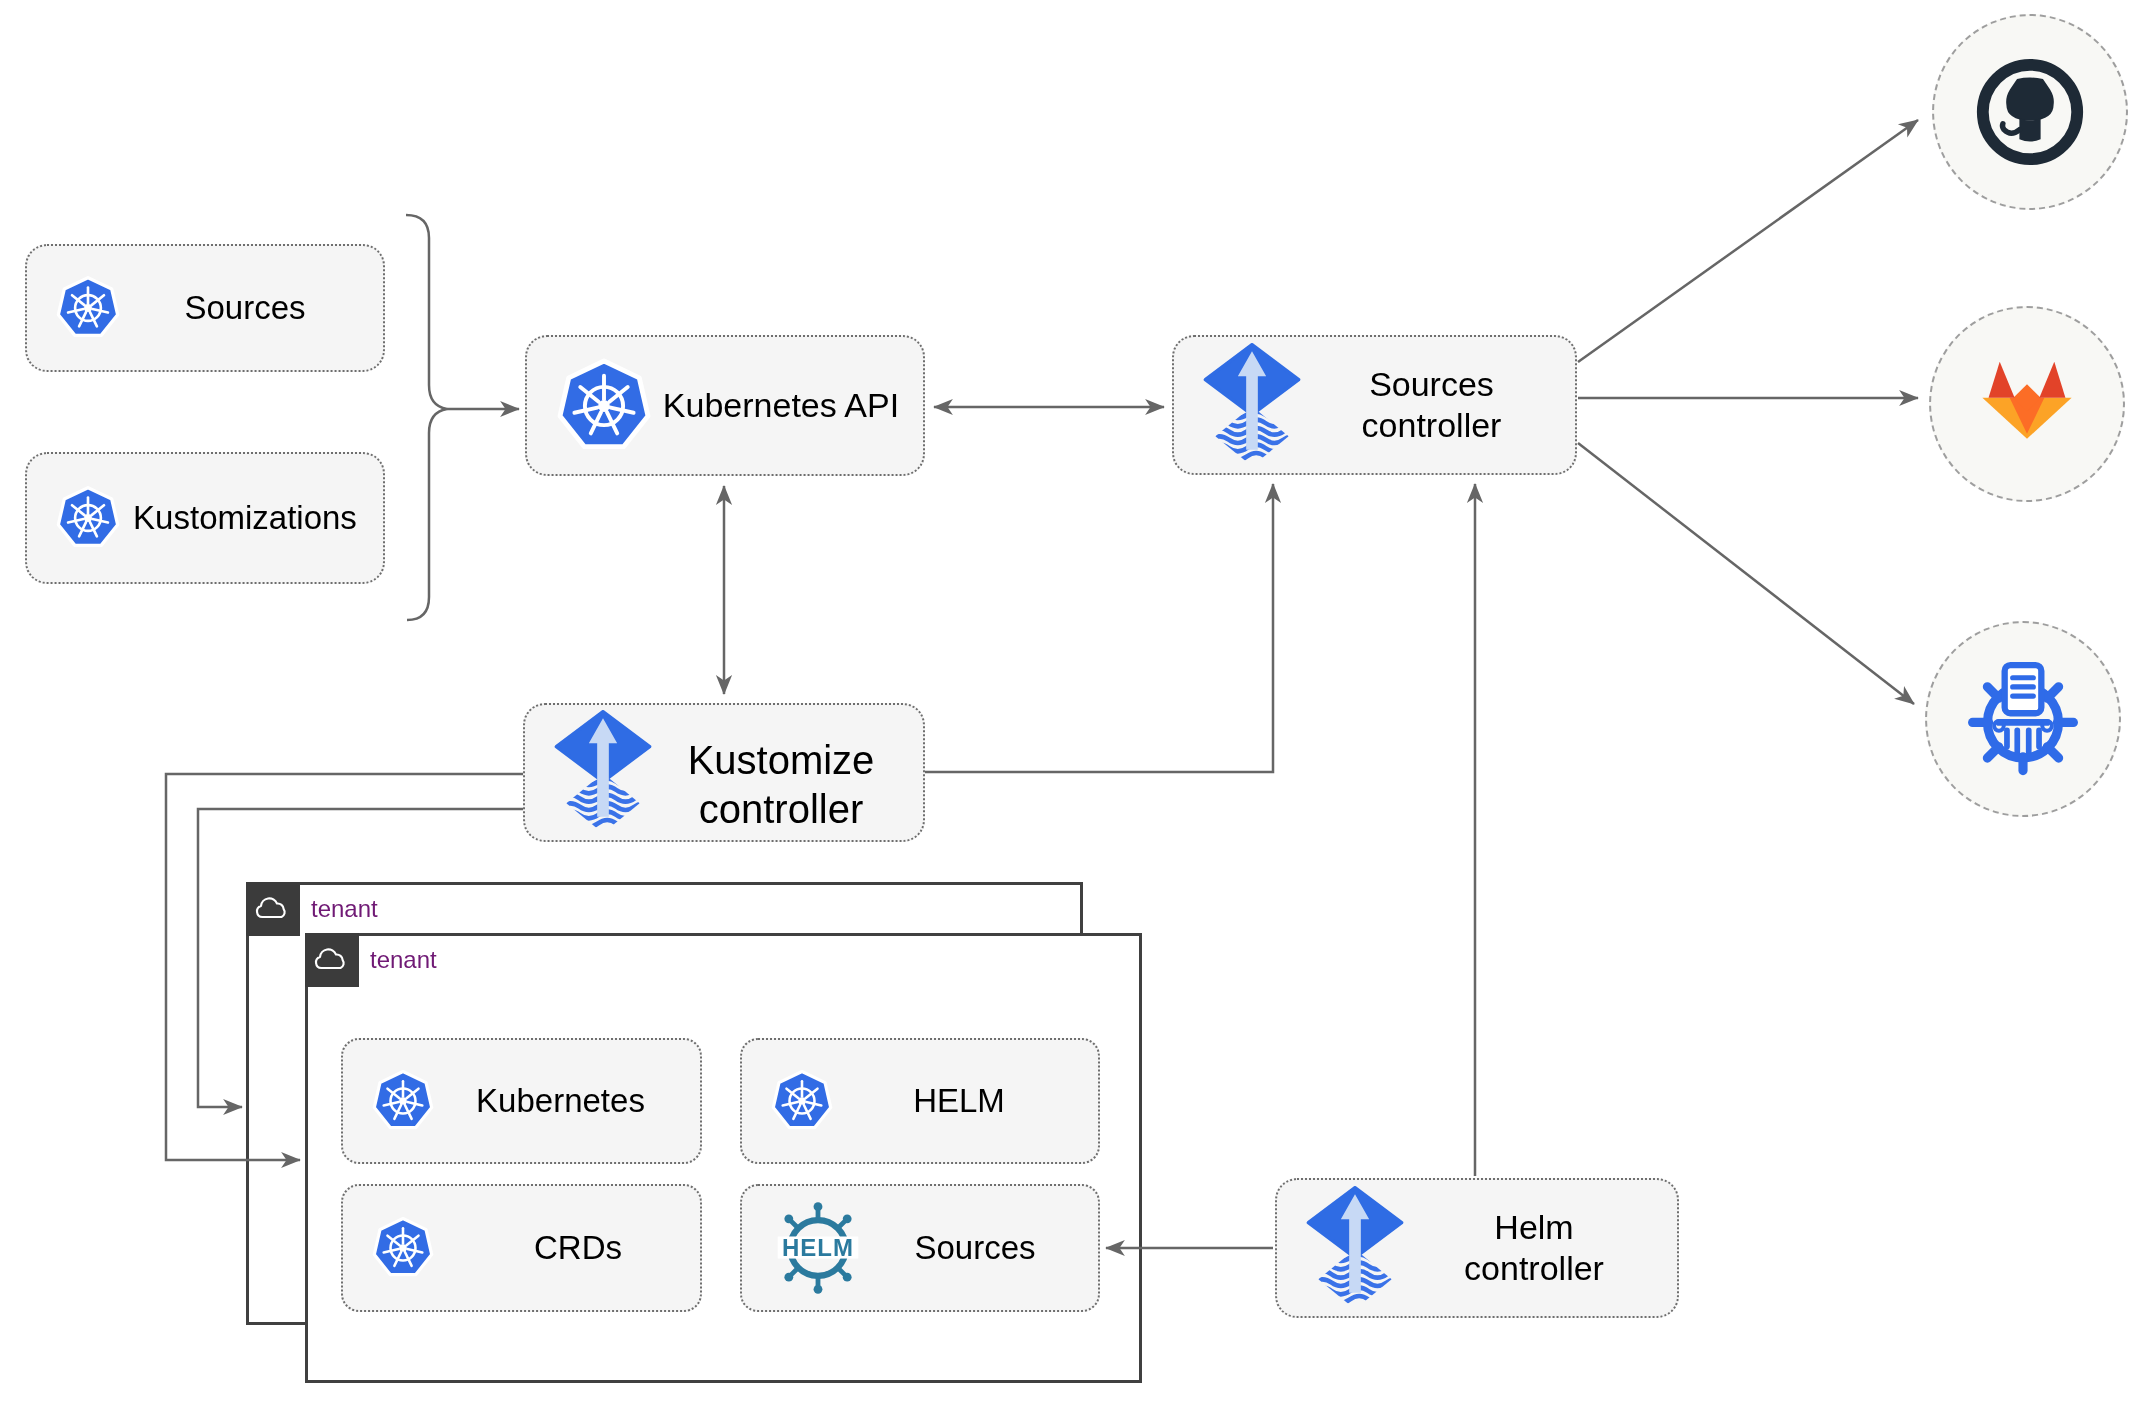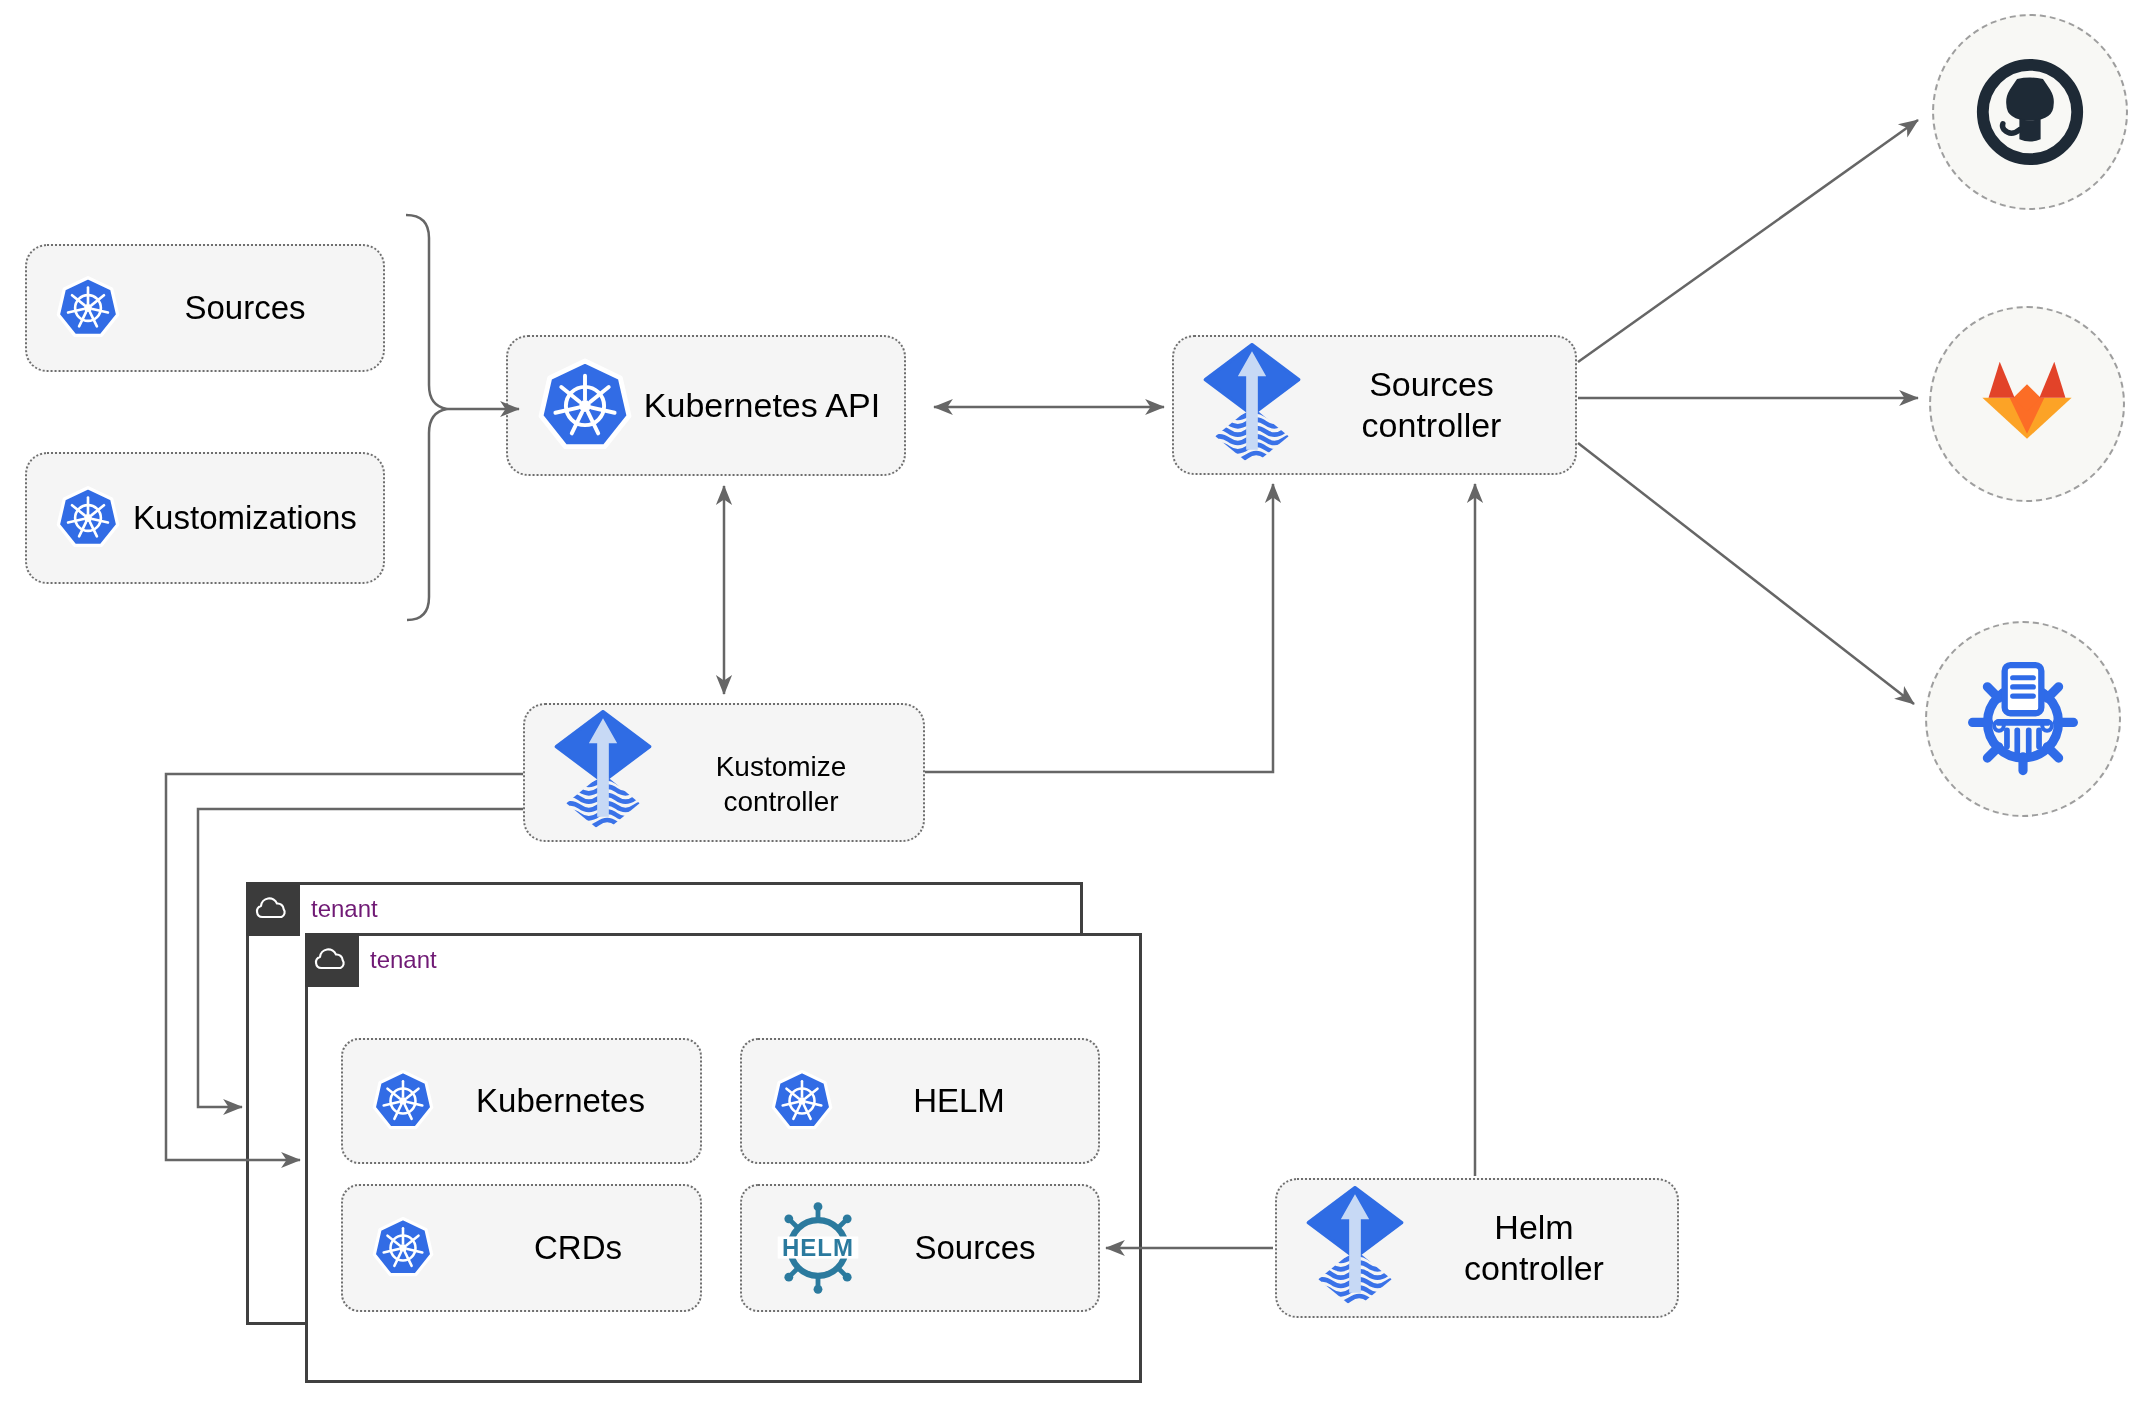--- a/index.html
+++ b/index.html
@@ -148,21 +148,21 @@
 
   <div class="node" style="left:25px;top:452px;width:360px;height:132px;">
     <span class="icon">
       <svg width="66" height="66" viewBox="0 0 100 100">
           <use href="#k8s-logo"></use>
         </svg>
       </span>
     <span class="node-label">Kustomizations</span>
   </div>
 
-  <div class="node" style="left:506px;top:335px;width:400px;height:141px;">
+  <div class="node" style="left:525px;top:335px;width:400px;height:141px;">
     <span class="icon">
       <svg width="98" height="98" viewBox="0 0 100 100">
           <use href="#k8s-logo"></use>
         </svg>
       </span>
     <span class="node-label" style="font-size:34px;">Kubernetes API</span>
   </div>
 
   <div class="node" style="left:1172px;top:335px;width:405px;height:140px;">
     <span class="icon">
@@ -173,21 +173,21 @@
     <span class="node-label" style="font-size:34px;">Sources
 controller</span>
   </div>
 
   <div class="node" style="left:523px;top:703px;width:402px;height:139px;">
     <span class="icon">
       <svg width="100" height="125" viewBox="0 0 120 150">
           <use href="#flux-logo"></use>
         </svg>
       </span>
-    <span class="node-label" style="font-size:28px;margin-top:24px;">Kustomize
+    <span class="node-label" style="font-size:40px;margin-top:24px;">Kustomize
 controller</span>
   </div>
 
   <div class="node" style="left:1275px;top:1178px;width:404px;height:140px;">
     <span class="icon">
       <svg width="100" height="125" viewBox="0 0 120 150">
           <use href="#flux-logo"></use>
         </svg>
       </span>
     <span class="node-label" style="font-size:34px;">Helm

